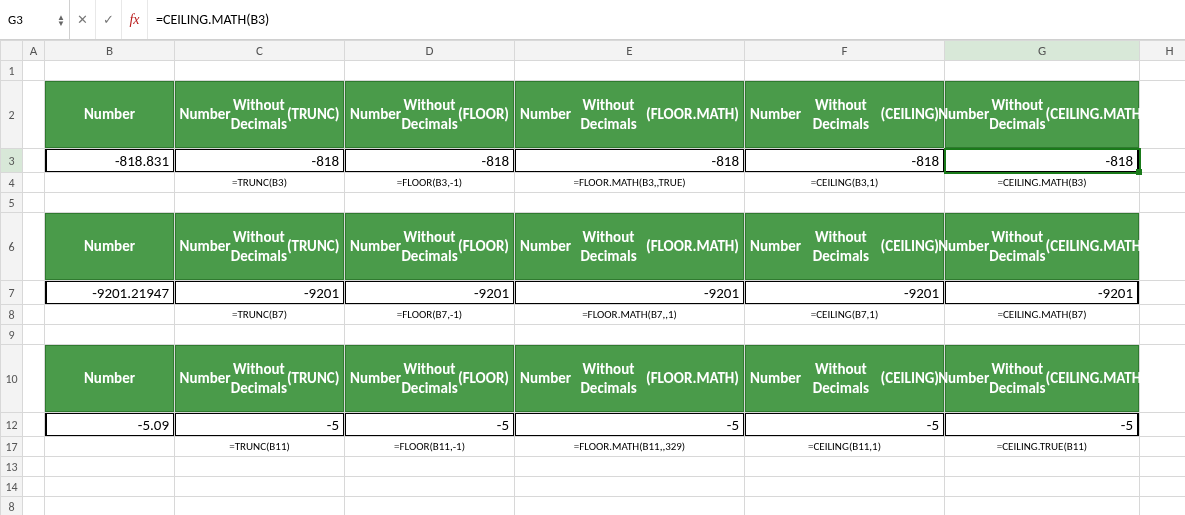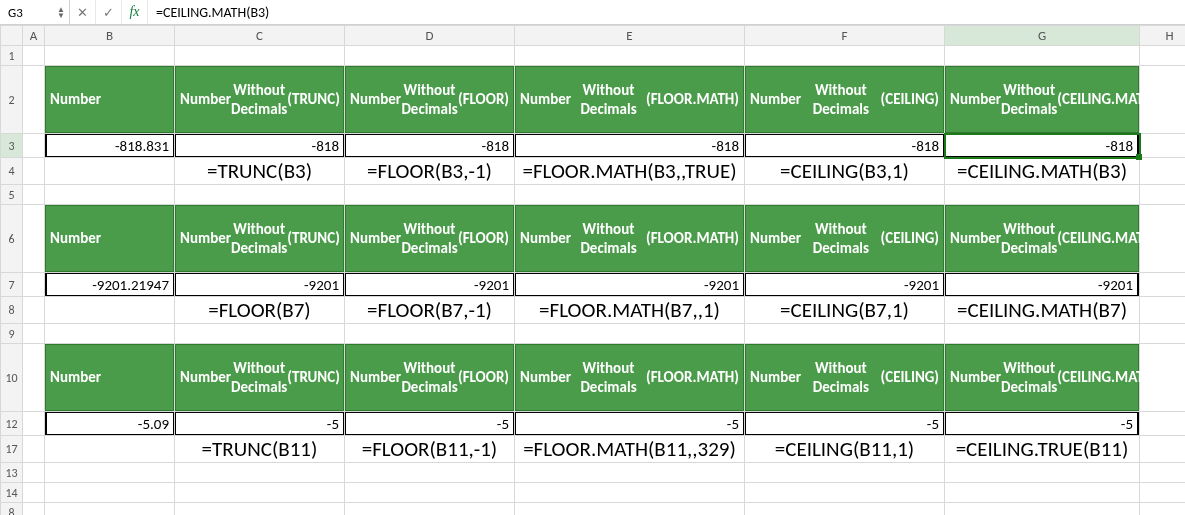--- a/index.html
+++ b/index.html
@@ -7,21 +7,21 @@
     font-family: Calibri, Arial, sans-serif;
     font-size: 14px;
     background: #fff;
     color: #000;
     user-select: none;
   }
   
   .formula-bar {
     display: flex;
     align-items: stretch;
-    height: 25px;
+    height: 40px;
     border-bottom: 1px solid #d0d0d0;
     background: #fff;
   }
   .name-box {
     width: 70px;
     display: flex;
     align-items: center;
     border-right: 1px solid #d0d0d0;
     padding: 0 4px 0 8px;
     font-size: 13px;
@@ -39,21 +39,21 @@
     display: flex;
     align-items: center;
     justify-content: center;
     border-right: 1px solid #e8e8e8;
     color: #777;
     font-size: 13px;
   }
   .fb-fx {
     font-style: italic;
     font-family: "Times New Roman", serif;
-    color: #15803d;
+    color: #b91c1c;
     font-size: 14px;
   }
   .formula-input {
     flex: 1;
     display: flex;
     align-items: center;
     padding-left: 8px;
     font-size: 14px;
   }
   
@@ -105,37 +105,37 @@
     height: 100%;
     display: flex;
     align-items: center;
     font-size: 15px;
   }
   .hdr {
     background: #4a9b4a;
     color: #fff;
     font-weight: bold;
     text-align: center;
-    justify-content: flex-start;
+    justify-content: center;
     border: 1px solid #2f7a2f;
     line-height: 1.25;
     height: 100%;
     font-size: 15px;
   }
   .tall { height: 68px; }
   .data-row { height: 24px; }
   .val {
     justify-content: flex-end;
     border: 1px solid #000;
   }
   .val-first { border-left: 2px solid #000; padding-left: 33px; }
   .val-last { border-right: 2px solid #000; }
   .formula-cell {
     justify-content: center;
-    font-size: 21px;
+    font-size: 11px;
   }
   .selected-cell {
     outline: 2px solid #1a7a1a;
     outline-offset: -1px;
     z-index: 5;
   }
   .fill-handle {
     position: absolute;
     right: -3px;
     bottom: -3px;
@@ -374,21 +374,21 @@
         <td>
           <div class="cell val val-last">-9201</div>
         </td>
         <td></td>
       </tr>
       <tr>
         <td class="row-head">8</td>
         <td></td>
         <td></td>
         <td>
-          <div class="cell formula-cell">=FLOOR(B7)</div>
+          <div class="cell formula-cell">=TRUNC(B7)</div>
         </td>
         <td>
           <div class="cell formula-cell">=FLOOR(B7,-1)</div>
         </td>
         <td>
           <div class="cell formula-cell">=FLOOR.MATH(B7,,1)</div>
         </td>
         <td>
           <div class="cell formula-cell">=CEILING(B7,1)</div>
         </td>

